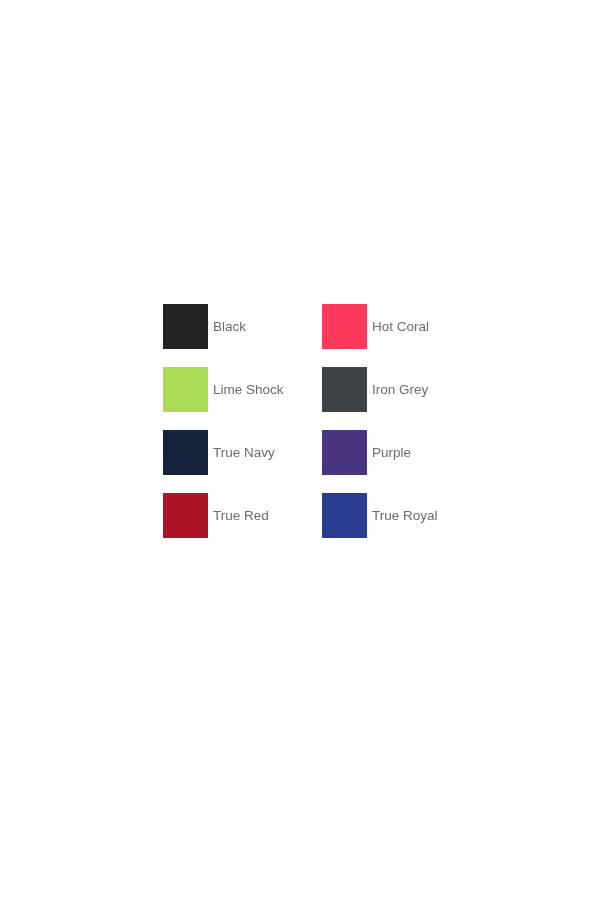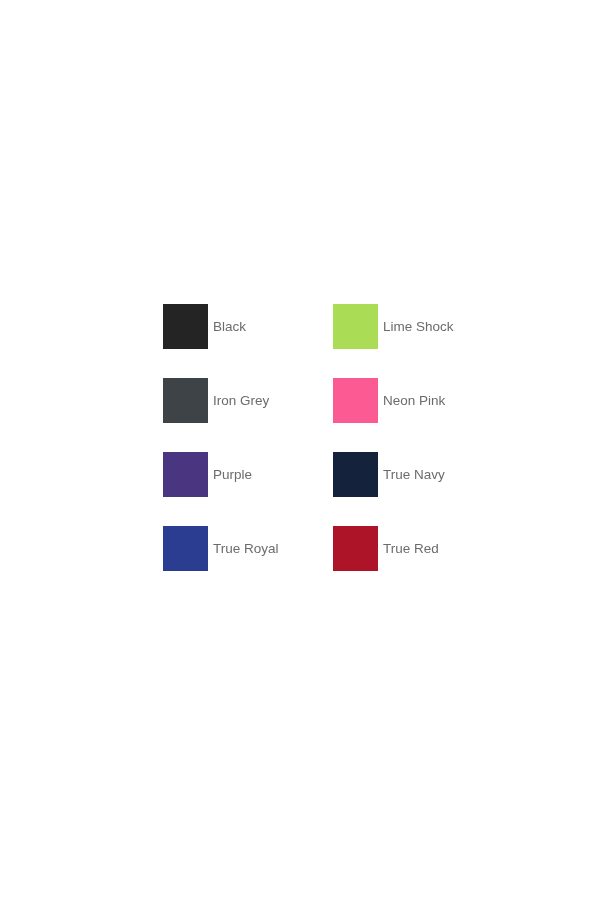--- a/index.html
+++ b/index.html
@@ -18,21 +18,20 @@
     position: absolute;
     left: 163px;
     top: 295px;
     width: 320px;
   }
 
   .swatch-grid {
     display: grid;
     grid-template-columns: 159px 159px;
     grid-auto-rows: 63px;
-    gap: 11px;
   }
 
   .swatch-item {
     display: flex;
     align-items: center;
     gap: 5px;
   }
 
   .swatch-chip {
     width: 45px;
@@ -61,41 +60,41 @@
 </head>
 <body>
 
 <div id="color-swatch-legend">
   <div class="swatch-grid">
       <div class="swatch-item">
         <div class="swatch-chip" style="background-color: rgb(36, 36, 36);"></div>
         <span class="swatch-label">Black</span>
       </div>
       <div class="swatch-item">
+        <div class="swatch-chip" style="background-color: rgb(251, 58, 93);"></div>
+        <span class="swatch-label">Hot Coral</span>
+      </div>
+      <div class="swatch-item">
         <div class="swatch-chip" style="background-color: rgb(170, 221, 85);"></div>
         <span class="swatch-label">Lime Shock</span>
       </div>
       <div class="swatch-item">
         <div class="swatch-chip" style="background-color: rgb(62, 67, 71);"></div>
         <span class="swatch-label">Iron Grey</span>
       </div>
       <div class="swatch-item">
-        <div class="swatch-chip" style="background-color: rgb(251, 91, 146);"></div>
-        <span class="swatch-label">Neon Pink</span>
+        <div class="swatch-chip" style="background-color: rgb(21, 34, 59);"></div>
+        <span class="swatch-label">True Navy</span>
       </div>
       <div class="swatch-item">
         <div class="swatch-chip" style="background-color: rgb(74, 54, 128);"></div>
         <span class="swatch-label">Purple</span>
       </div>
       <div class="swatch-item">
-        <div class="swatch-chip" style="background-color: rgb(21, 34, 59);"></div>
-        <span class="swatch-label">True Navy</span>
+        <div class="swatch-chip" style="background-color: rgb(174, 20, 40);"></div>
+        <span class="swatch-label">True Red</span>
       </div>
       <div class="swatch-item">
         <div class="swatch-chip" style="background-color: rgb(43, 61, 145);"></div>
         <span class="swatch-label">True Royal</span>
       </div>
-      <div class="swatch-item">
-        <div class="swatch-chip" style="background-color: rgb(174, 20, 40);"></div>
-        <span class="swatch-label">True Red</span>
-      </div>
     </div>
 </div>
 
 </body></html>

